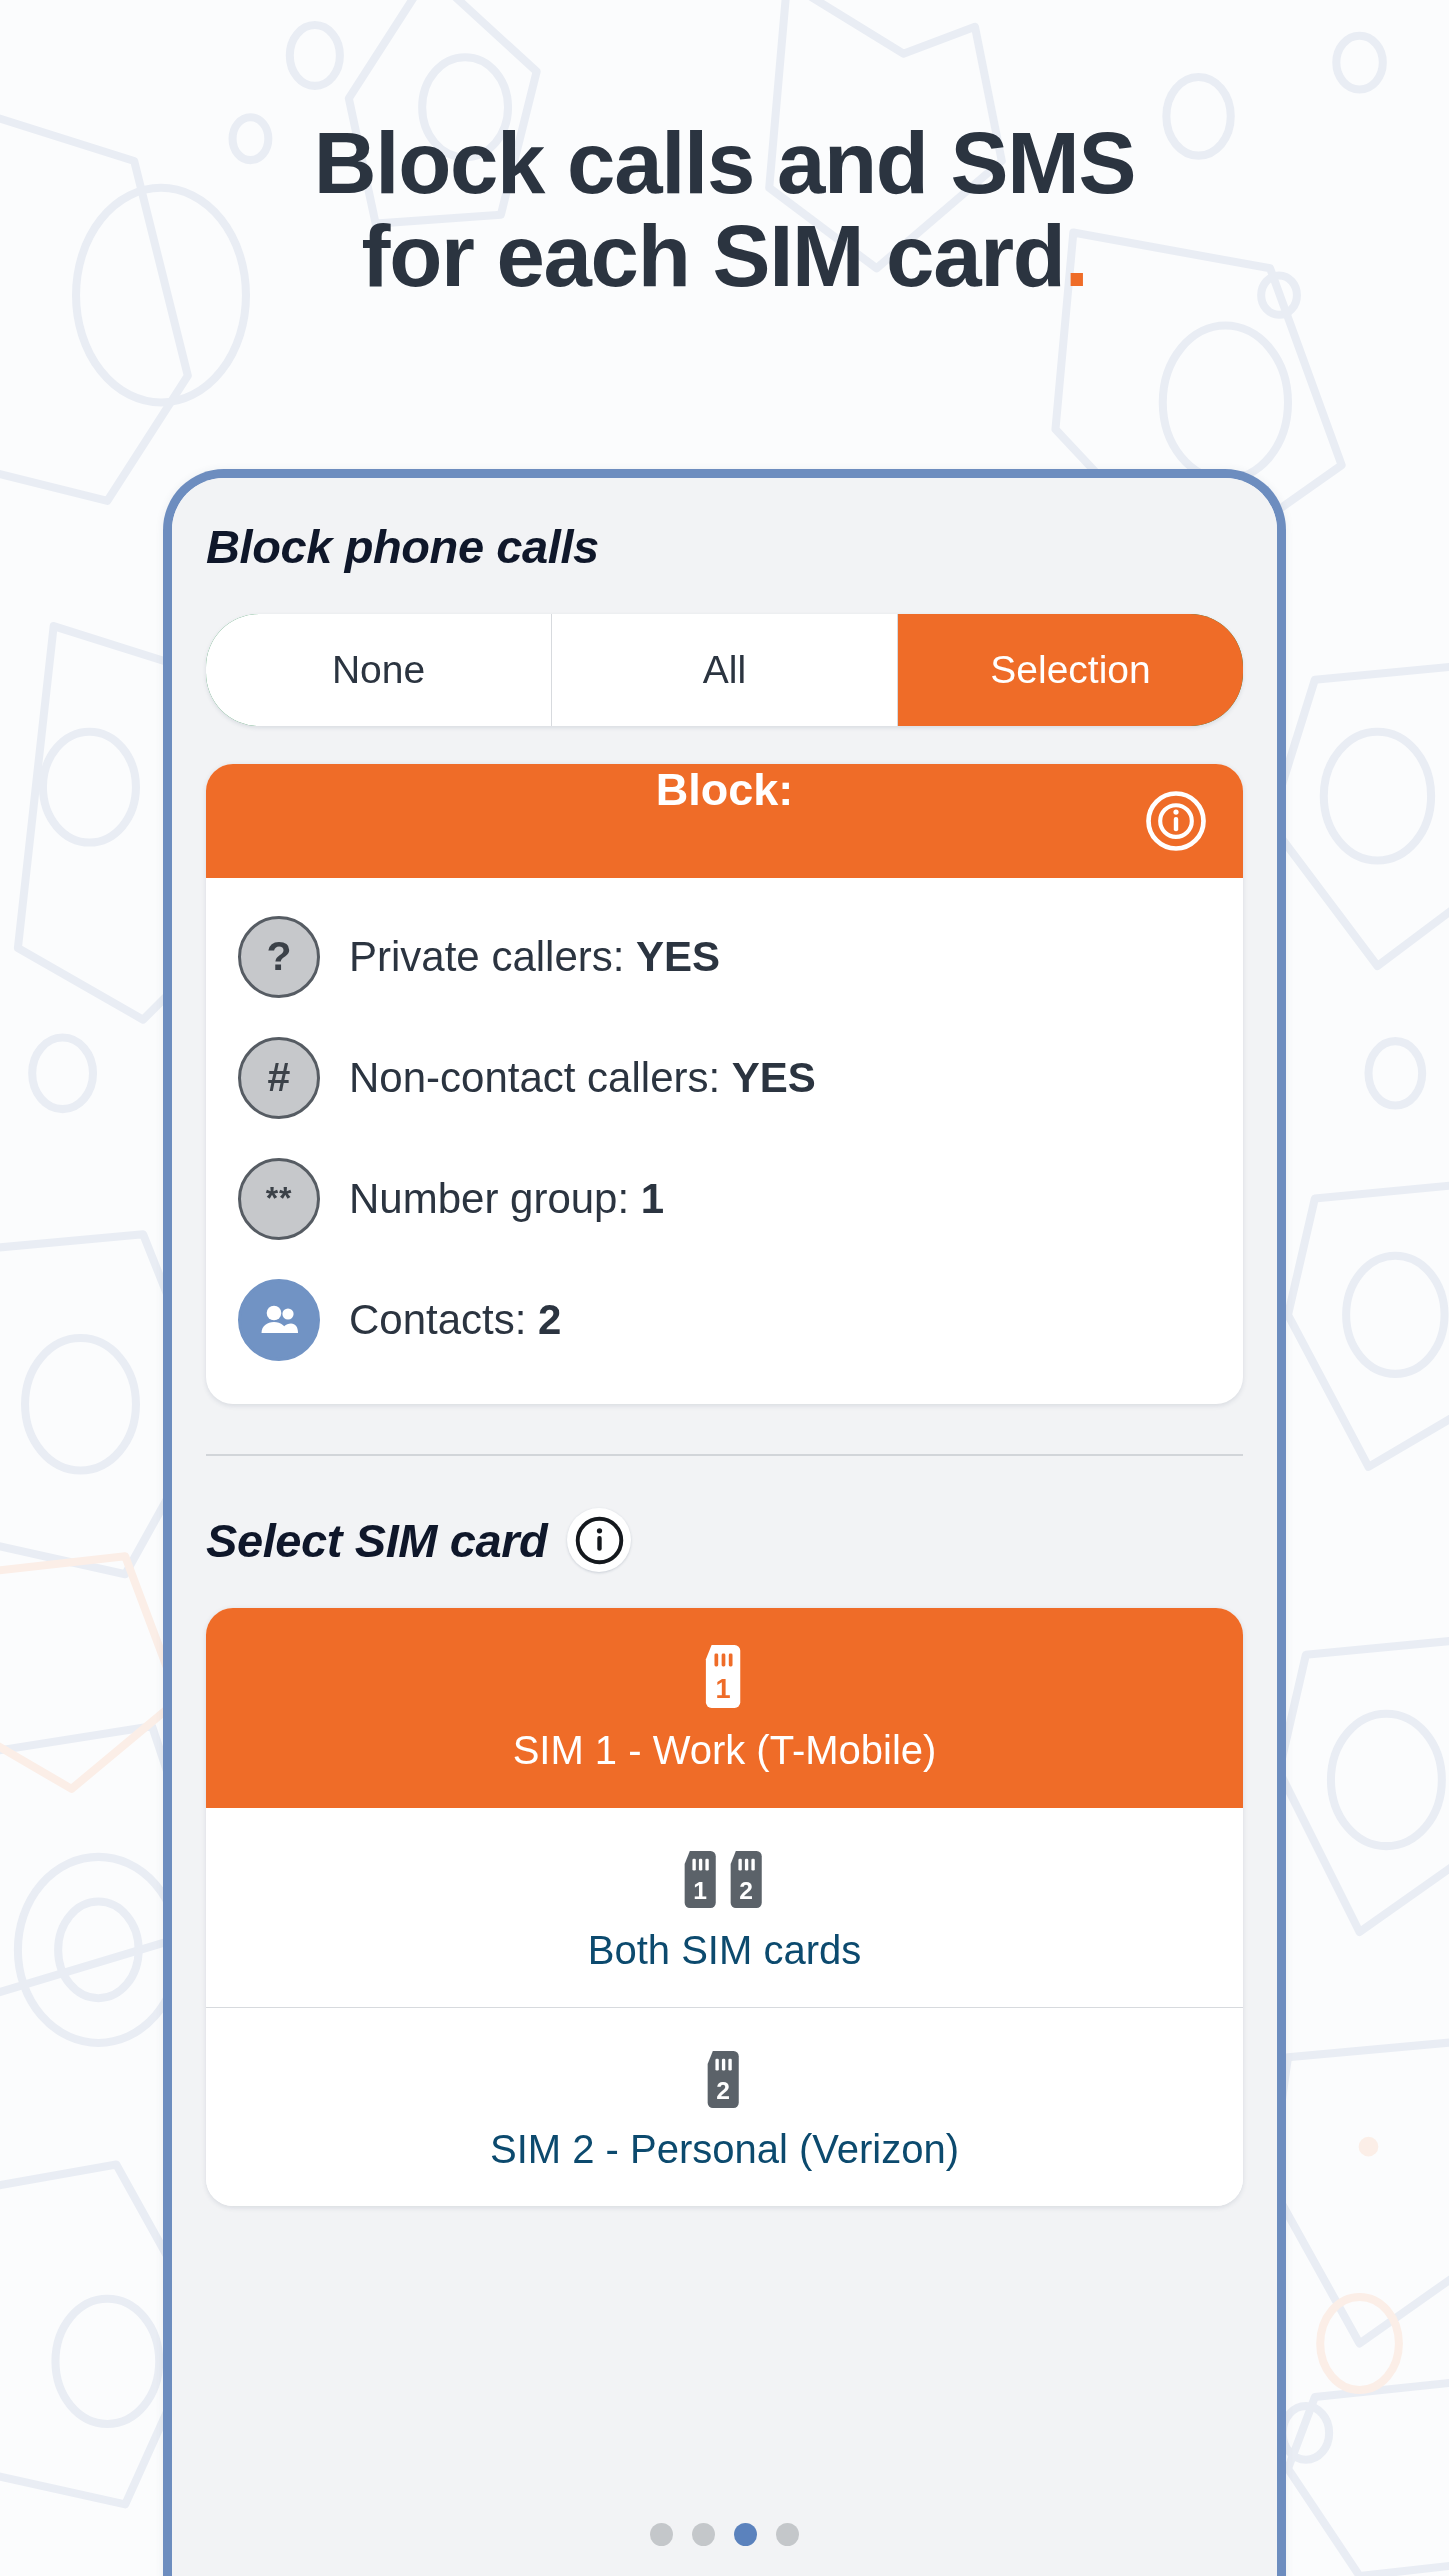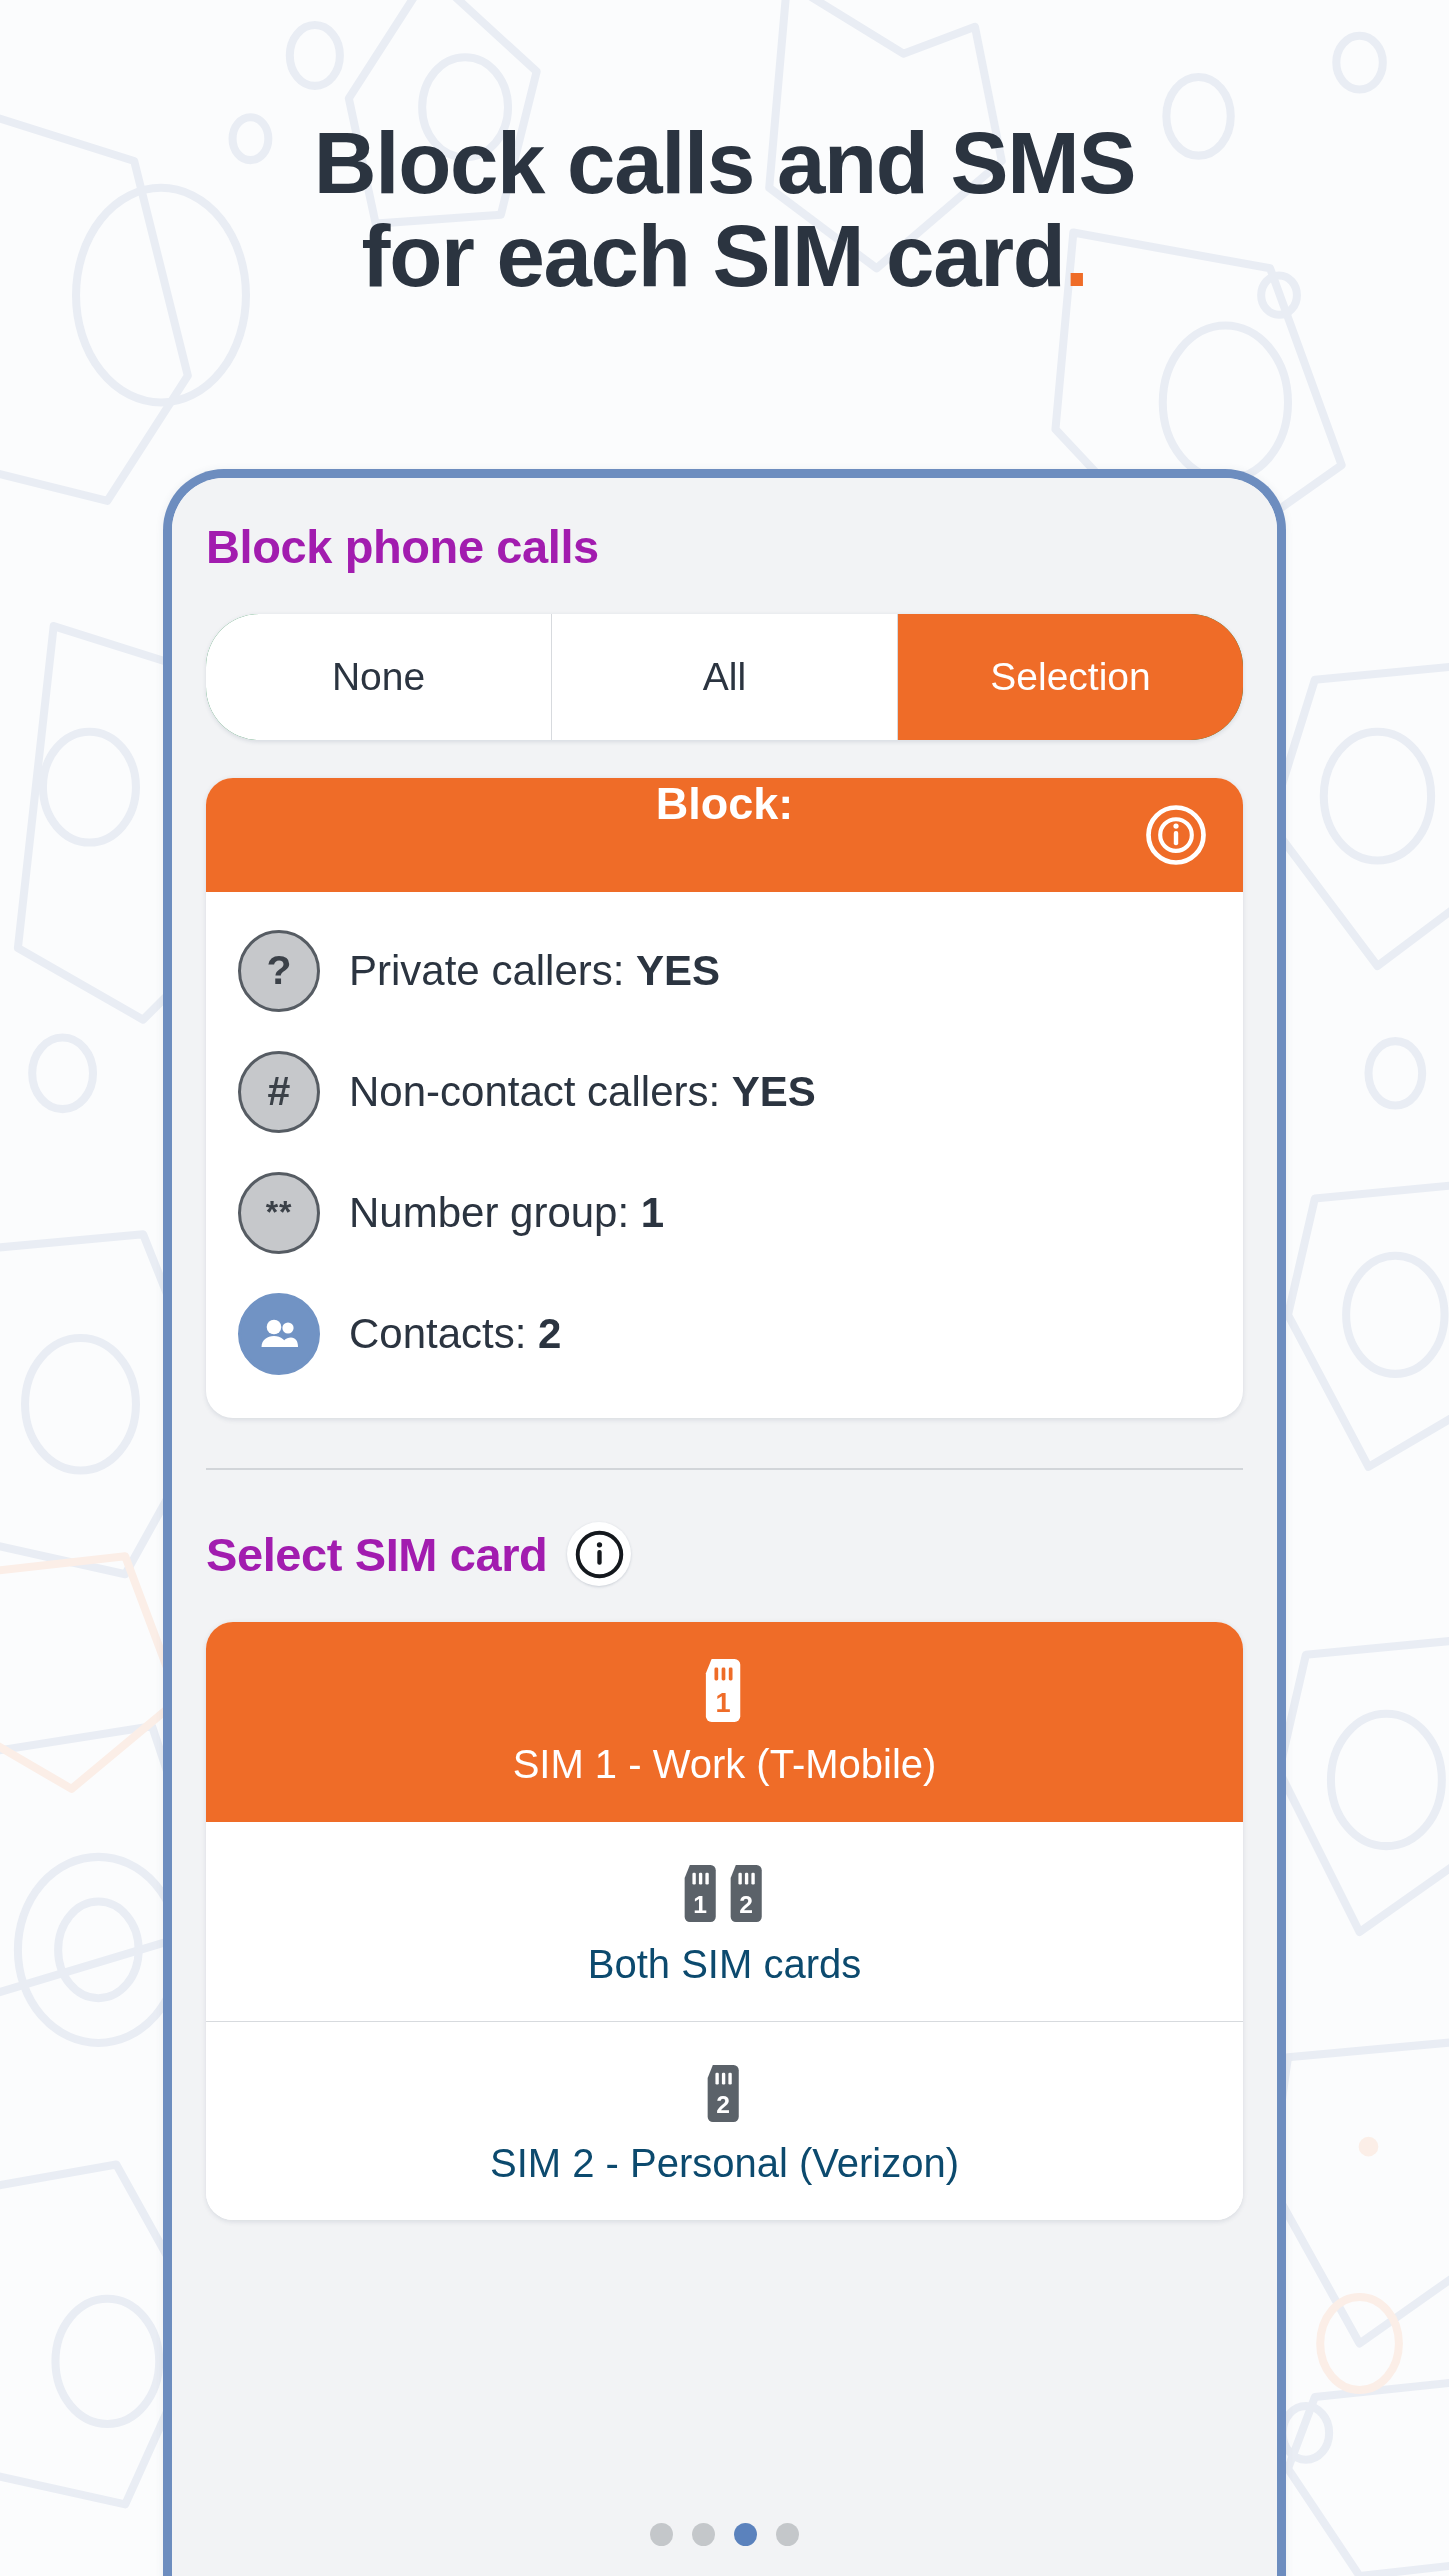--- a/index.html
+++ b/index.html
@@ -60,38 +60,39 @@
   .phone-screen {
     width: 100%;
     height: 100%;
     background: #f2f3f5;
     padding: 43px 34px 0 34px;
     position: relative;
   }
 
   
   .section-title {
-    color: #a21caf;
+    color: #0f172a;
     font-size: 47px;
     font-weight: bold;
     letter-spacing: -0.4px;
     line-height: 1.1;
+    font-style: italic;
   }
   .sim-title-row {
     display: flex;
     align-items: center;
     gap: 19.7px;
     margin-top: 52px;
   }
 
   
   .segmented {
     margin-top: 41px;
     display: flex;
-    height: 126px;
+    height: 112px;
     border-radius: 53px;
     overflow: hidden;
     background: #15803d;
     box-shadow: 0 1.8px 4.5px rgba(40,60,90,0.13);
   }
   .seg {
     flex: 1;
     display: flex;
     align-items: center;
     justify-content: center;

